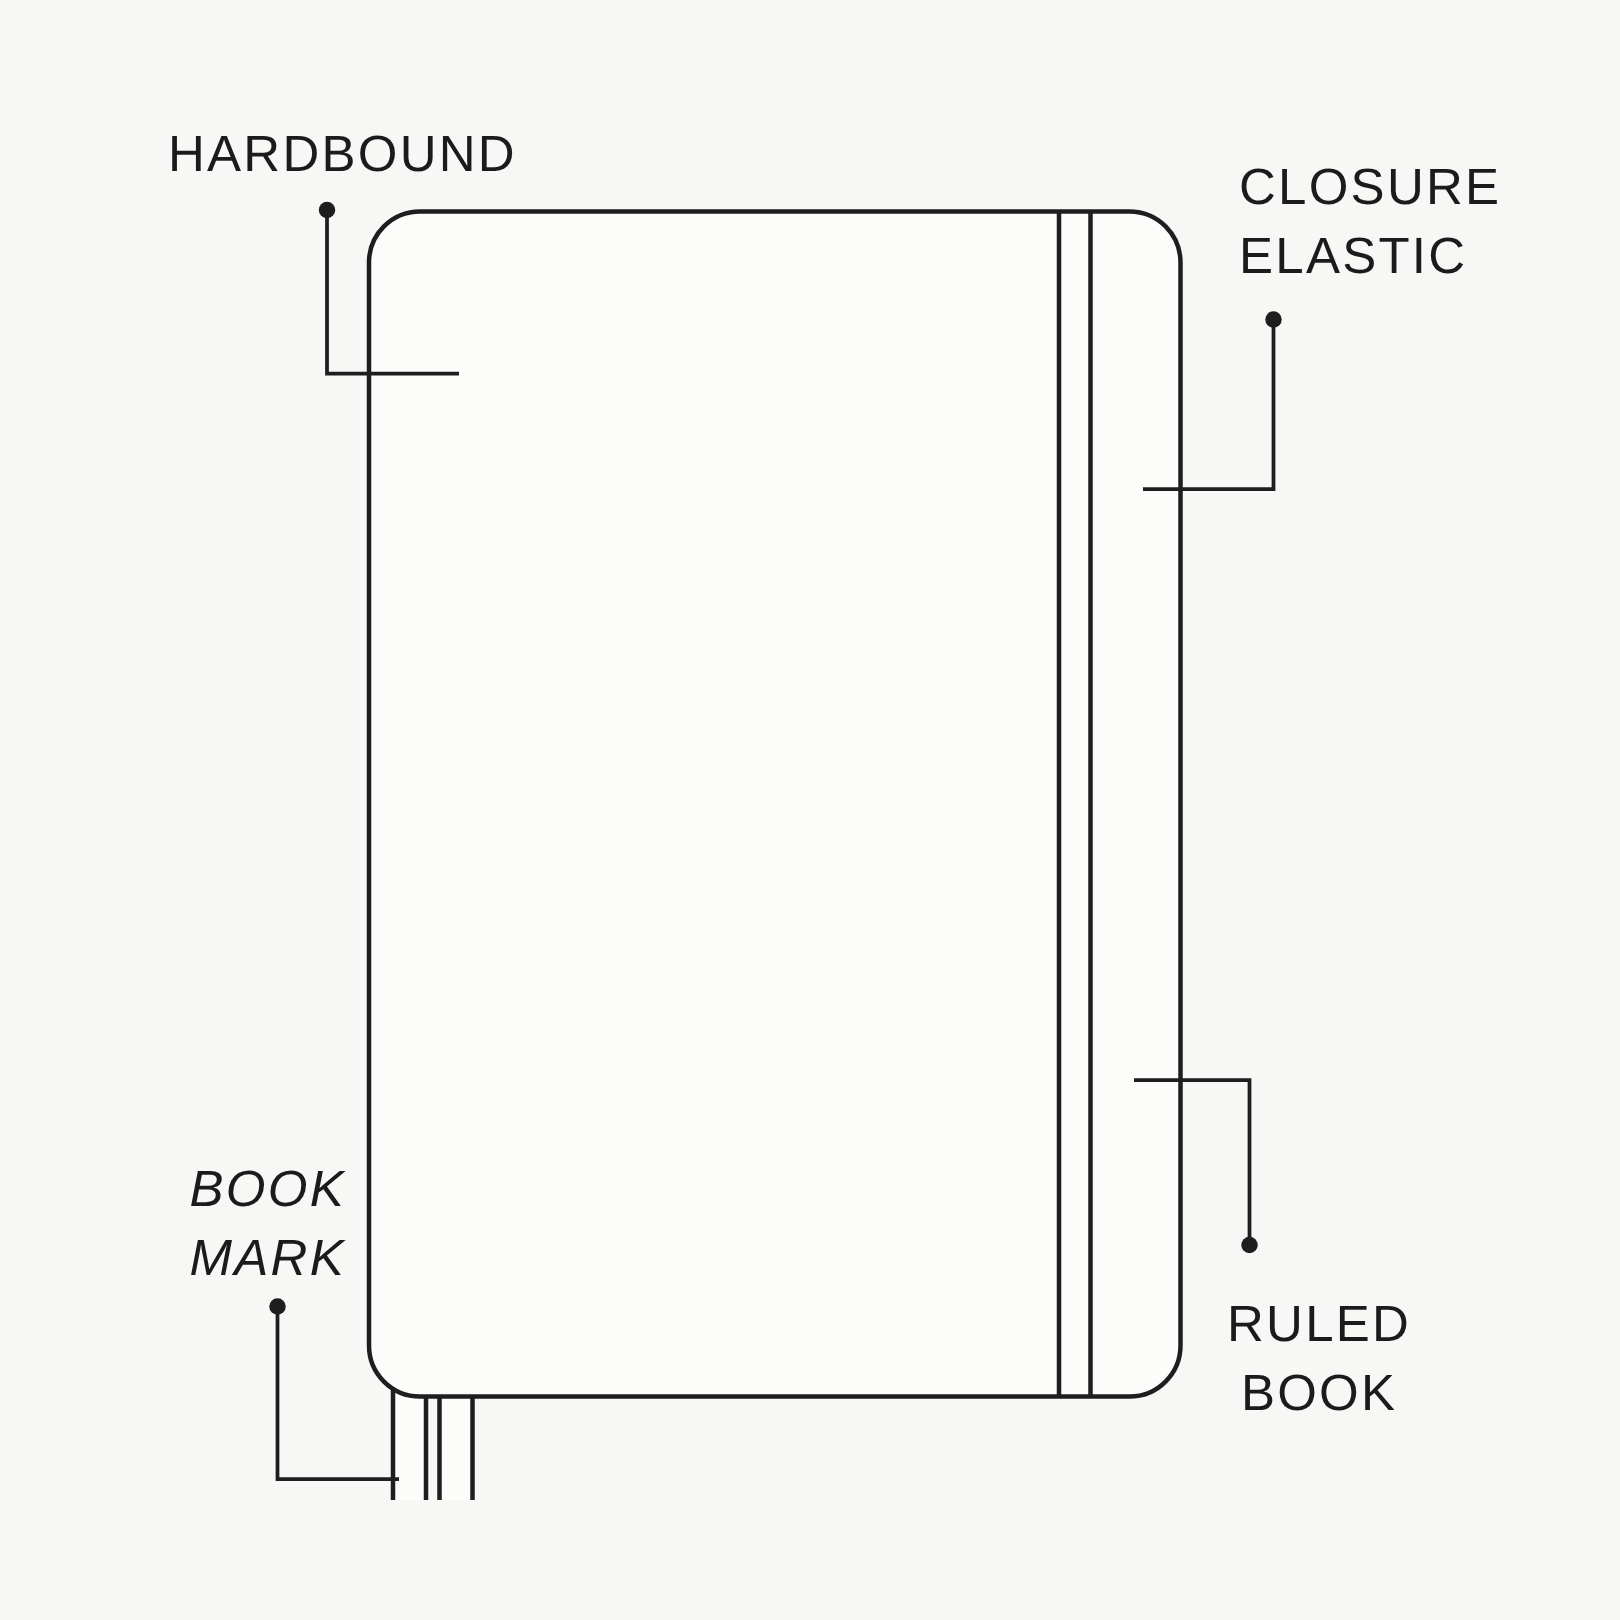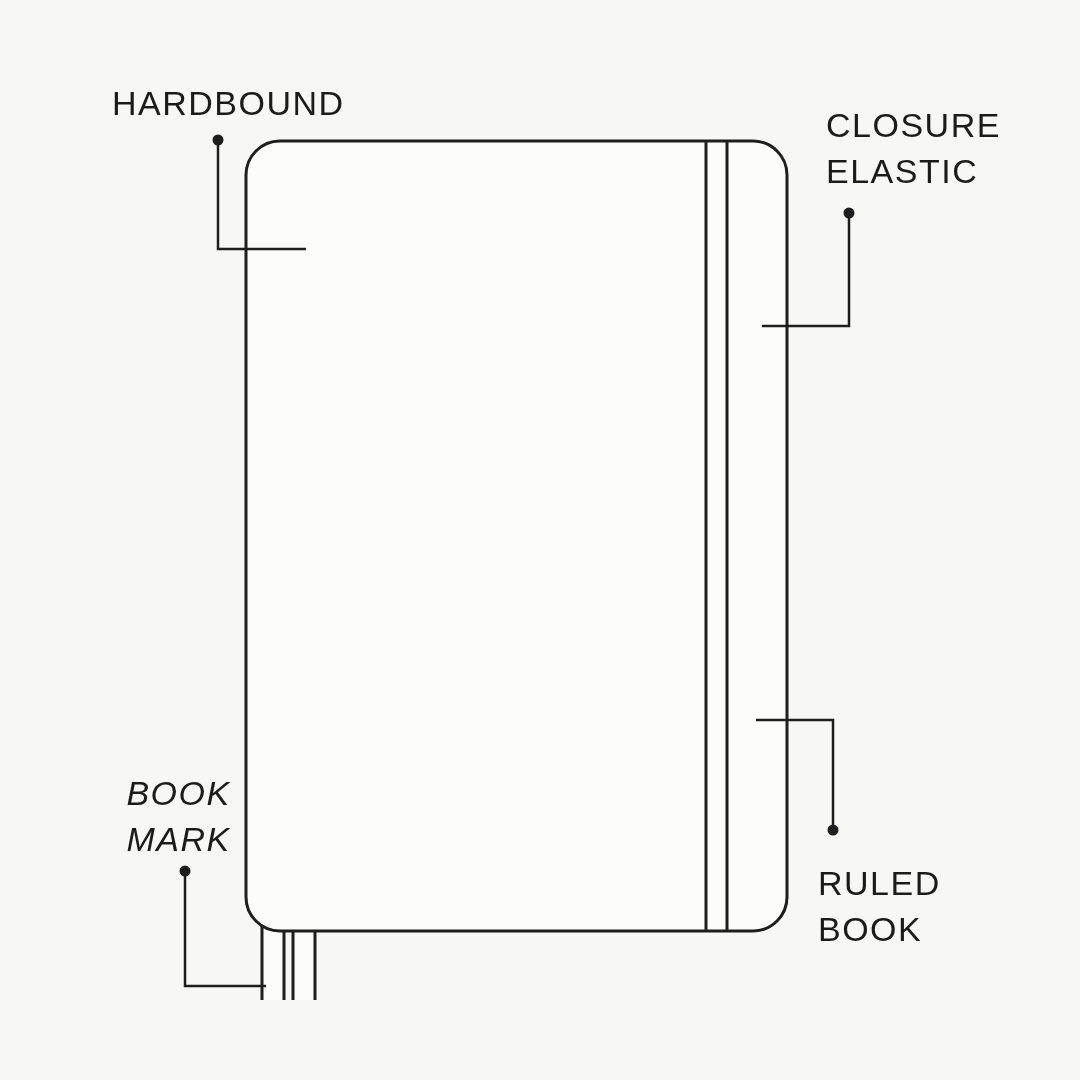--- a/index.html
+++ b/index.html
@@ -101,18 +101,18 @@
   <div class="label" style="left:826px; top:102px;">
     <span class="line">CLOSURE</span>
     <span class="line">ELASTIC</span>
   </div>
 
   <div class="label center" style="left:96px; top:770px; width:165px;font-style:italic;">
     <span class="line">BOOK</span>
     <span class="line">MARK</span>
   </div>
 
-  <div class="label" style="left:818px; top:860px;">
+  <div class="label" style="left:818px; top:860px;text-align:center;">
     <span class="line">RULED</span>
     <span class="line">BOOK</span>
   </div>
 
 </div>
 
 </body></html>

